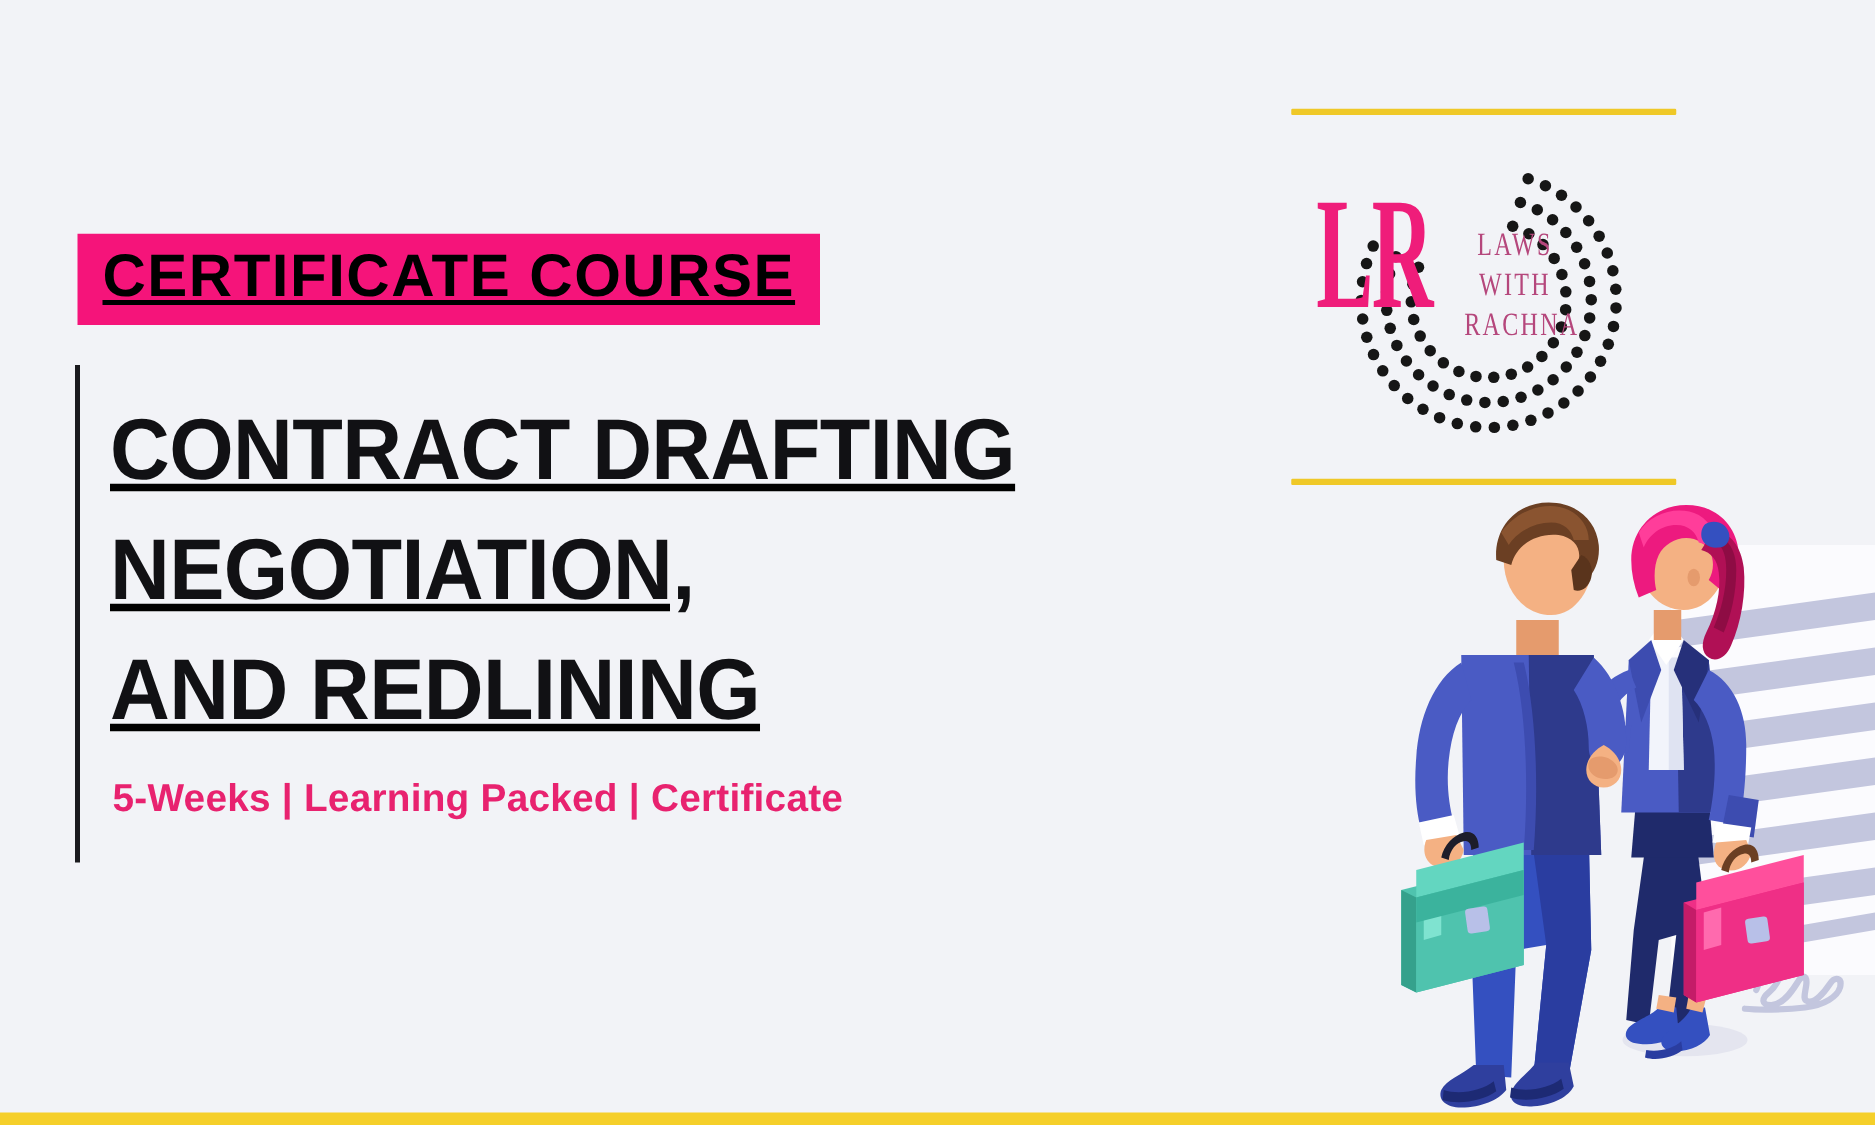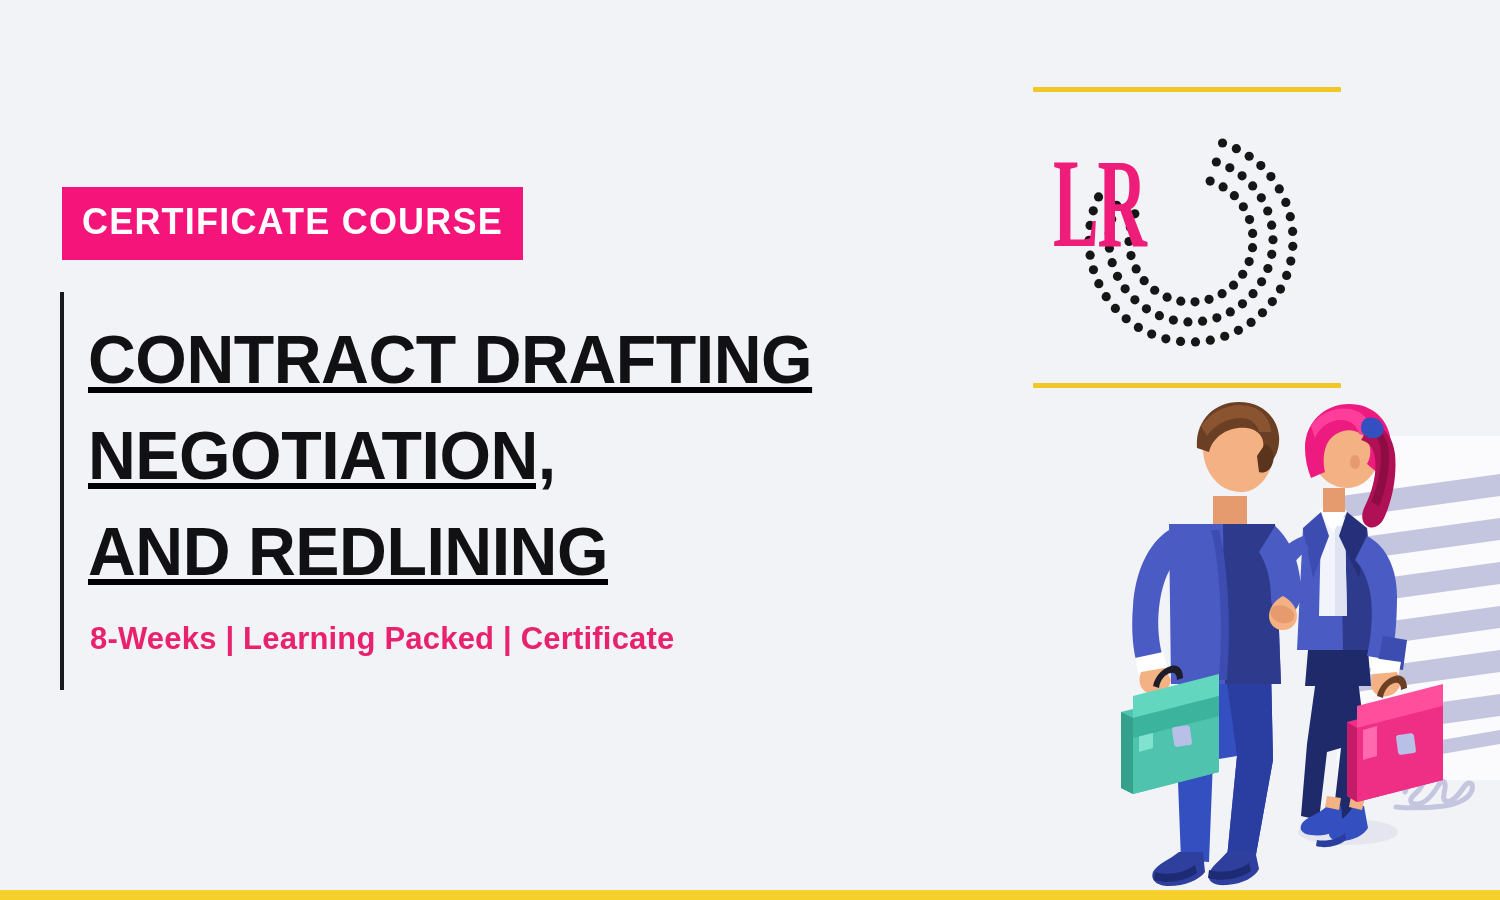--- a/index.html
+++ b/index.html
@@ -25,27 +25,28 @@
   .eyebrow-banner {
     position: absolute;
     left: 62px;
     top: 187px;
     background: #f5147a;
     padding: 9px 20px 12px 20px;
     box-sizing: border-box;
   }
   .eyebrow-banner span {
     display: block;
-    color: #ffffff;
+    color: #000000;
     font-family: "Liberation Sans", sans-serif;
     font-weight: bold;
-    font-size: 36px;
+    font-size: 48px;
     line-height: 52px;
     letter-spacing: 1.2px;
     white-space: nowrap;
+    text-decoration: underline;
   }
 
   .title-rule {
     position: absolute;
     left: 60px;
     top: 292px;
     width: 4px;
     height: 398px;
     background: #1a1a1e;
   }
@@ -177,21 +178,21 @@
   </div>
 
   <div class="title-rule"></div>
 
   <div class="headline">
     <span class="headline-line">CONTRACT DRAFTING</span>
     <span class="headline-line">NEGOTIATION,</span>
     <span class="headline-line">AND REDLINING</span>
   </div>
 
-  <div class="subtitle">8-Weeks | Learning Packed | Certificate</div>
+  <div class="subtitle">5-Weeks | Learning Packed | Certificate</div>
 
   <div class="logo-block">
     <div class="logo-rule top"></div>
     <div class="logo-rule bottom"></div>
 
     <div class="logo-inner">
 
       <svg class="logo-dots" viewBox="0 0 308 291">
         <g id="dotring" fill="#161616">
             <circle cx="177.16" cy="89.03" r="4.6" fill="#161616"></circle>
@@ -276,20 +277,25 @@
             <circle cx="57.14" cy="163.21" r="4.6" fill="#161616"></circle>
             <circle cx="56.00" cy="148.32" r="4.6" fill="#161616"></circle>
             <circle cx="57.05" cy="133.43" r="4.6" fill="#161616"></circle>
             <circle cx="60.25" cy="118.85" r="4.6" fill="#161616"></circle>
             <circle cx="65.56" cy="104.89" r="4.6" fill="#161616"></circle>
           </g>
       </svg>
 
       <div class="logo-monogram">LR</div>
 
+      <div class="logo-words">
+        <span>LAWS</span>
+        <span>WITH</span>
+        <span>RACHNA</span>
+      </div>
     </div>
   </div>
 
   <svg class="illustration" viewBox="0 0 395 500">
 
     <g>
       <path d="M232 36 L395 36 L395 380 L232 380 Z" fill="#fbfbfe"></path>
       <path d="M236 96 L395 74 L395 96 L236 118 Z" fill="#c3c6de"></path>
       <path d="M236 140 L395 118 L395 140 L236 162 Z" fill="#c3c6de"></path>
       <path d="M236 184 L395 162 L395 184 L236 206 Z" fill="#c3c6de"></path>

